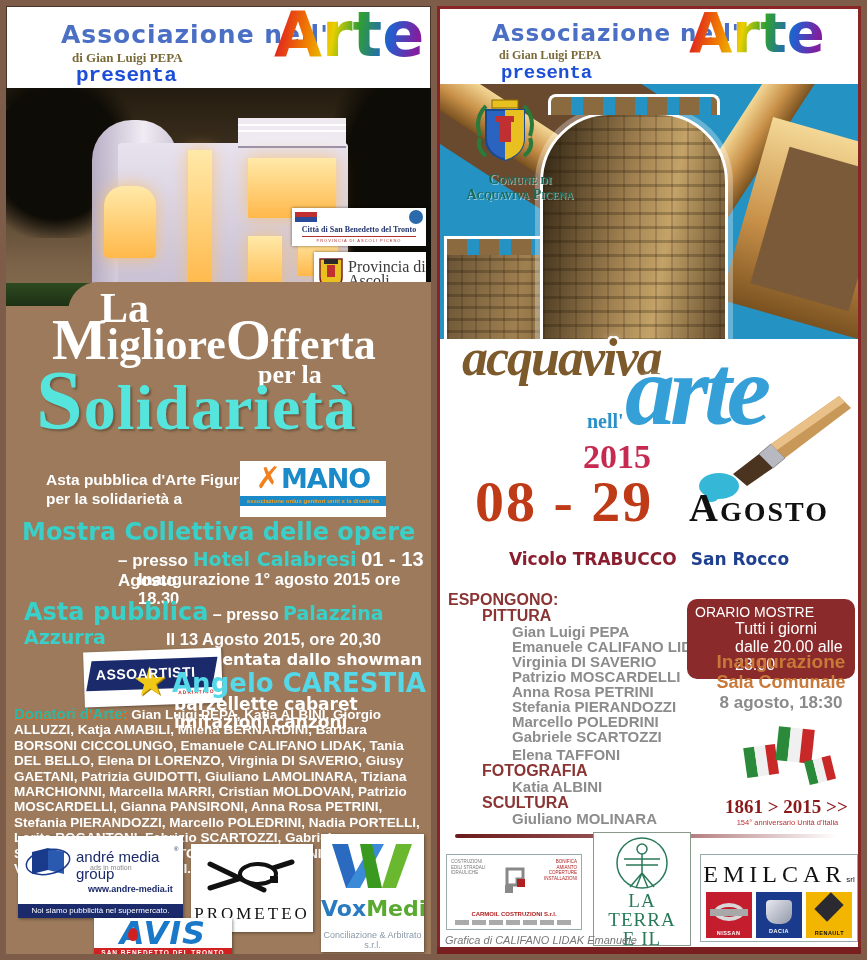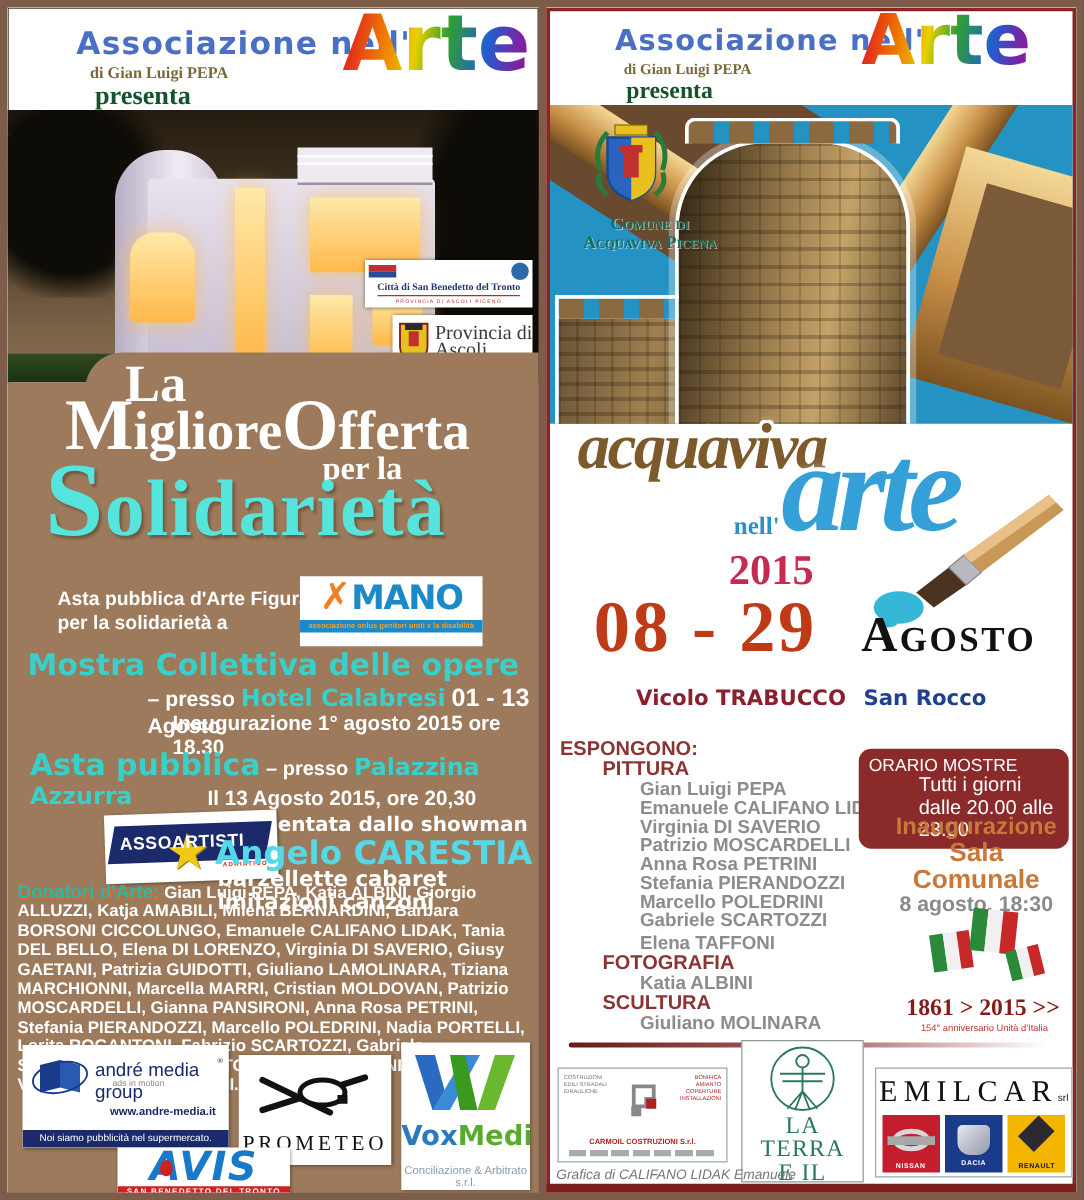--- a/index.html
+++ b/index.html
@@ -7,21 +7,21 @@
           font-family:"Liberation Sans",sans-serif;}
   .abs{position:absolute;}
   
   .lp{position:absolute;left:6px;top:6px;width:425px;height:948px;background:#fff;overflow:hidden;
       box-shadow:inset 0 0 0 1px #4a342a;}
   .assoc-blue{color:#4a6fc4;font-weight:bold;font-size:25px;letter-spacing:1px;font-family:"DejaVu Sans",sans-serif;}
   .rainbow{font-family:"DejaVu Sans",sans-serif;font-weight:bold;
     background:linear-gradient(100deg,#e02020 5%,#f08000 25%,#e8d000 40%,#30a030 55%,#2060d0 75%,#8020a0 92%);
     -webkit-background-clip:text;background-clip:text;color:transparent;}
   .author{color:#7a6a3a;font-family:"Liberation Serif",serif;font-weight:bold;font-size:13px;}
-  .presenta{color:#14532d;font-weight:bold;font-size:21px;font-family:Liberation Serif, serif;}
+  .presenta{color:#1d4ed8;font-weight:bold;font-size:21px;font-family:Liberation Mono, monospace;}
   .photo{position:absolute;left:0;top:82px;width:425px;height:218px;overflow:hidden;
          background:linear-gradient(180deg,#241c10 0%,#4a3a26 45%,#7a6248 80%,#8a7052 100%);}
   .blob{position:absolute;background:radial-gradient(ellipse at center,#0e0c06 55%,rgba(14,12,6,0) 75%);}
   .villa-main{position:absolute;left:112px;top:55px;width:230px;height:150px;
       background:linear-gradient(180deg,#e8e2ee,#c8bfd2);border-radius:4px;}
   .villa-tower{position:absolute;left:86px;top:32px;width:86px;height:173px;
       background:linear-gradient(90deg,#b8aec4,#f0ecf4 60%,#cfc6d6);border-radius:40px 40px 0 0;}
   .deck{position:absolute;left:232px;top:30px;width:108px;height:28px;background:#efeaf2;
       border-bottom:2px solid #9a90a8;}
   .rail{position:absolute;left:232px;top:36px;width:108px;height:2px;background:#fff;box-shadow:0 6px 0 #fff;}
@@ -341,21 +341,21 @@
     <span class="ex-label" style="left:45px;top:788px;">SCULTURA</span>
     <span class="ex-name" style="top:804px;">Giuliano MOLINARA</span>
 
     <div class="orario">
       <div class="orario-t">ORARIO MOSTRE</div>
       <div class="orario-s">Tutti i giorni dalle 20.00 alle 23.00</div>
     </div>
 
     <div class="inaug">
       <div class="inaug-1">Inaugurazione</div>
-      <div class="inaug-1" style="font-size:21px;">Sala Comunale</div>
+      <div class="inaug-1" style="font-size:18px;">Sala Comunale</div>
       <div class="inaug-3">8 agosto, 18:30</div>
     </div>
 
     <svg class="abs" style="left:300px;top:714px;" width="100" height="74" viewBox="0 0 100 74">
       <g transform="rotate(-8 24 40)">
         <rect x="8" y="26" width="11" height="30" fill="#2a8a3a"></rect>
           <rect x="19" y="26" width="11" height="30" fill="#f0f0f0"></rect>
           <rect x="30" y="26" width="10" height="30" fill="#c82828"></rect>
       </g>
       <g transform="rotate(6 58 26)">

